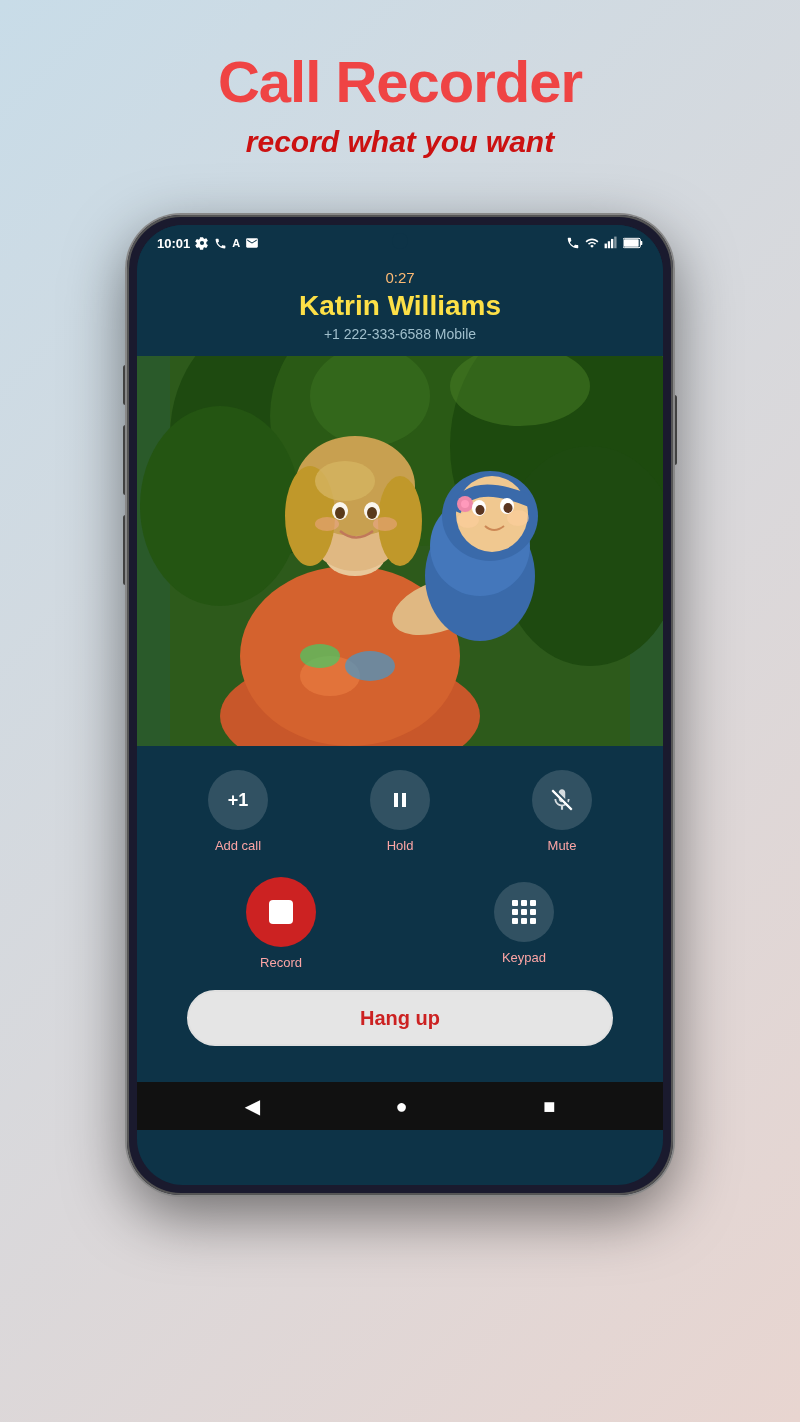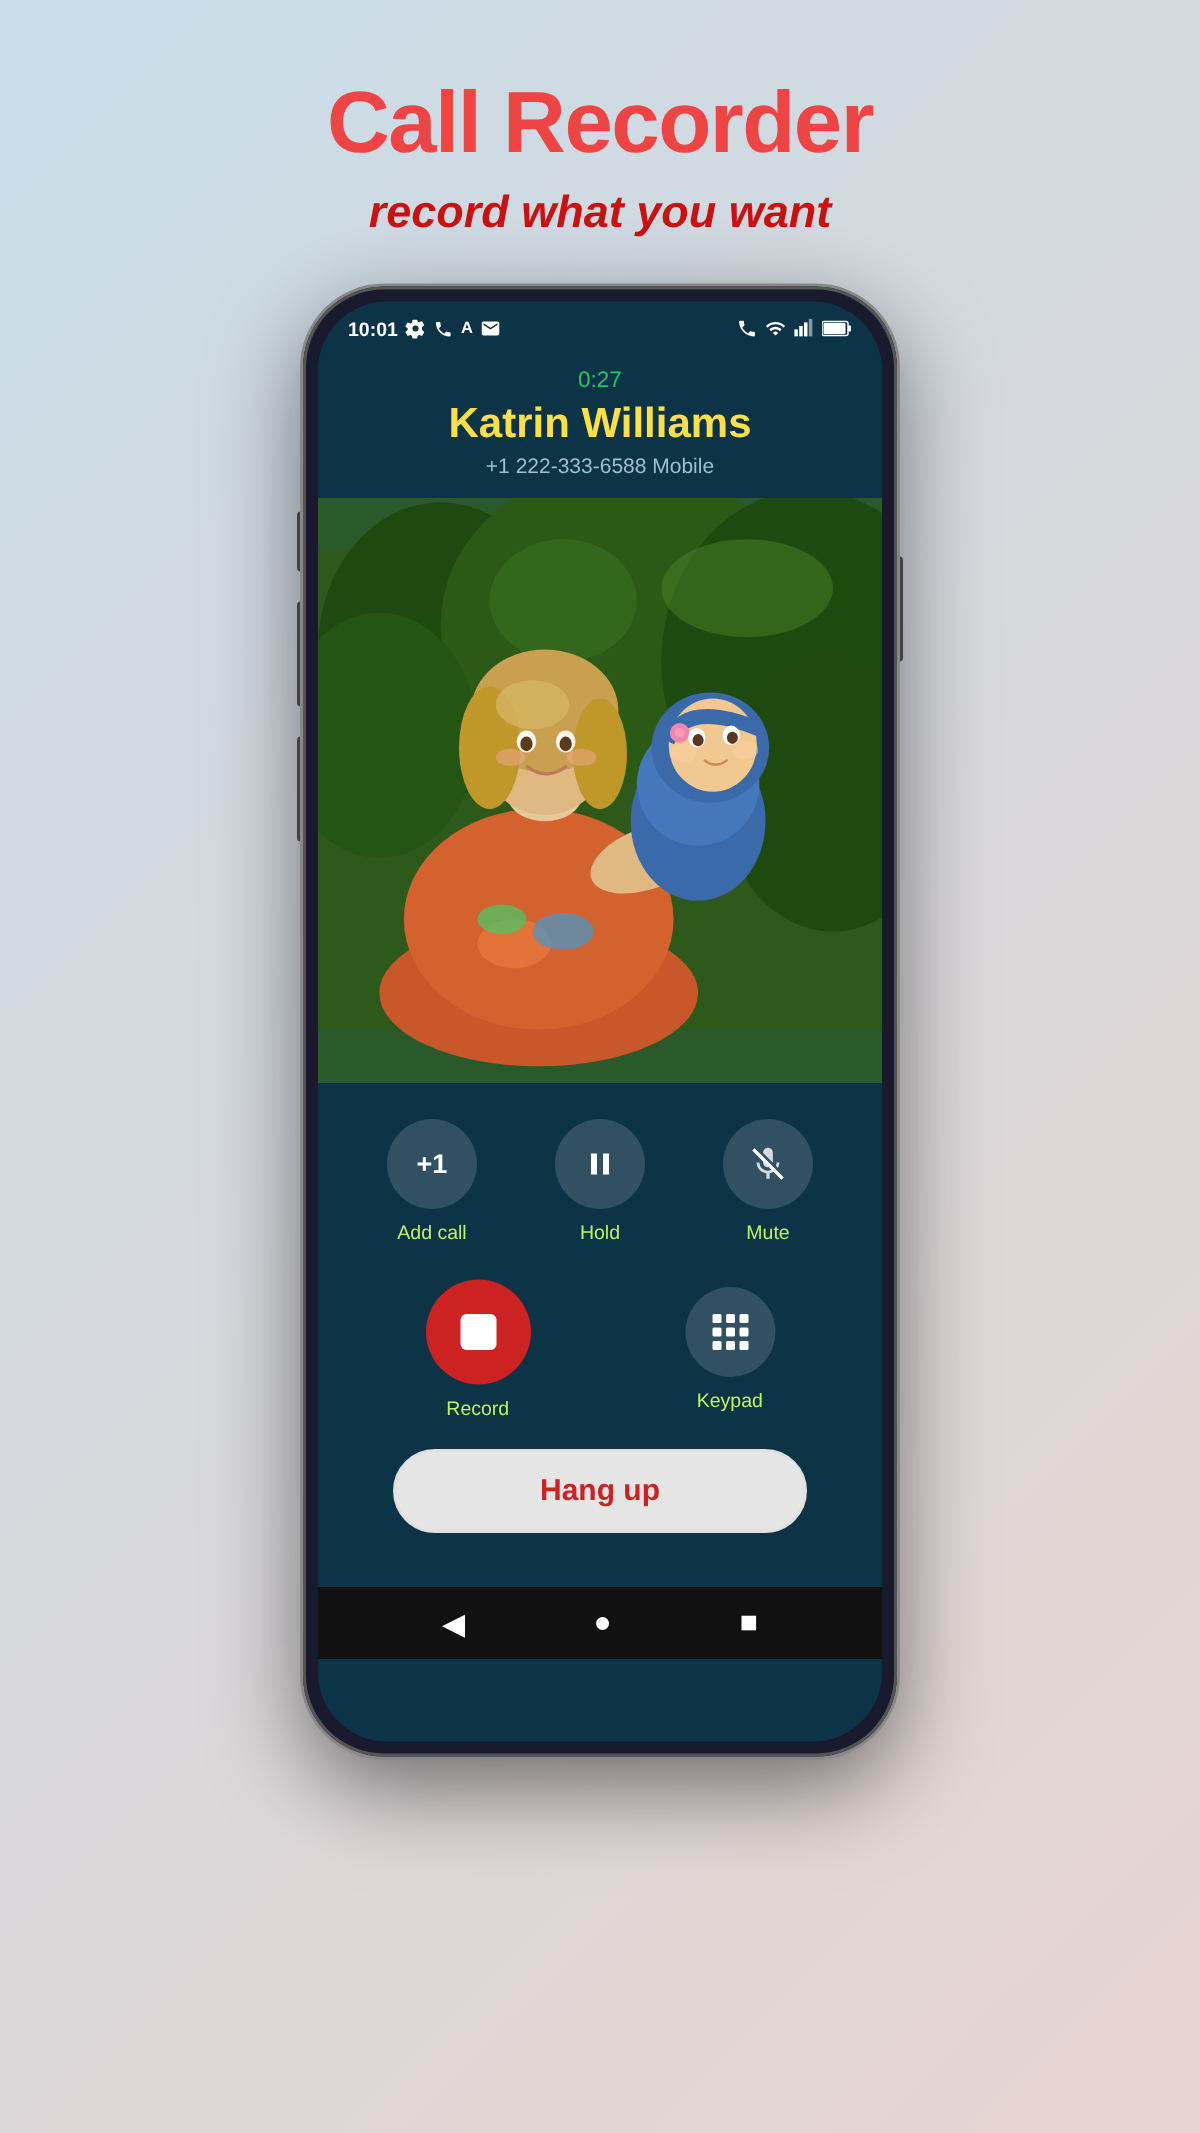--- a/index.html
+++ b/index.html
@@ -28,23 +28,23 @@
     .page-subtitle {
       margin-top: 10px;
       font-size: 30px;
       font-weight: 700;
       color: #cc1111;
       text-align: center;
       font-style: italic;
     }
 
     .phone-wrapper {
-      margin-top: 32px;
+      margin-top: 56px;
       position: relative;
-      width: 396px;
+      width: 546px;
       height: 980px;
     }
 
     .phone-frame {
       position: absolute;
       top: 0; left: 0;
       width: 100%;
       height: 100%;
       border-radius: 54px;
       background: #1a1a2e;
@@ -100,21 +100,21 @@
     }
 
     
     .call-info {
       background: #0d3347;
       padding: 8px 20px 14px;
       text-align: center;
     }
 
     .call-duration {
-      color: #22c55e;
+      color: #fdba74;
       font-size: 15px;
       margin-bottom: 4px;
     }
 
     .caller-name {
       color: #fde047;
       font-size: 28px;
       font-weight: 700;
       margin-bottom: 4px;
     }
@@ -166,21 +166,21 @@
       border-radius: 50%;
       background: rgba(255,255,255,0.15);
       display: flex;
       align-items: center;
       justify-content: center;
       font-size: 22px;
       color: white;
     }
 
     .ctrl-label {
-      color: #bef264;
+      color: #fca5a5;
       font-size: 13px;
     }
 
     
     .controls-row2 {
       display: flex;
       justify-content: space-around;
       align-items: center;
       margin-bottom: 20px;
     }

